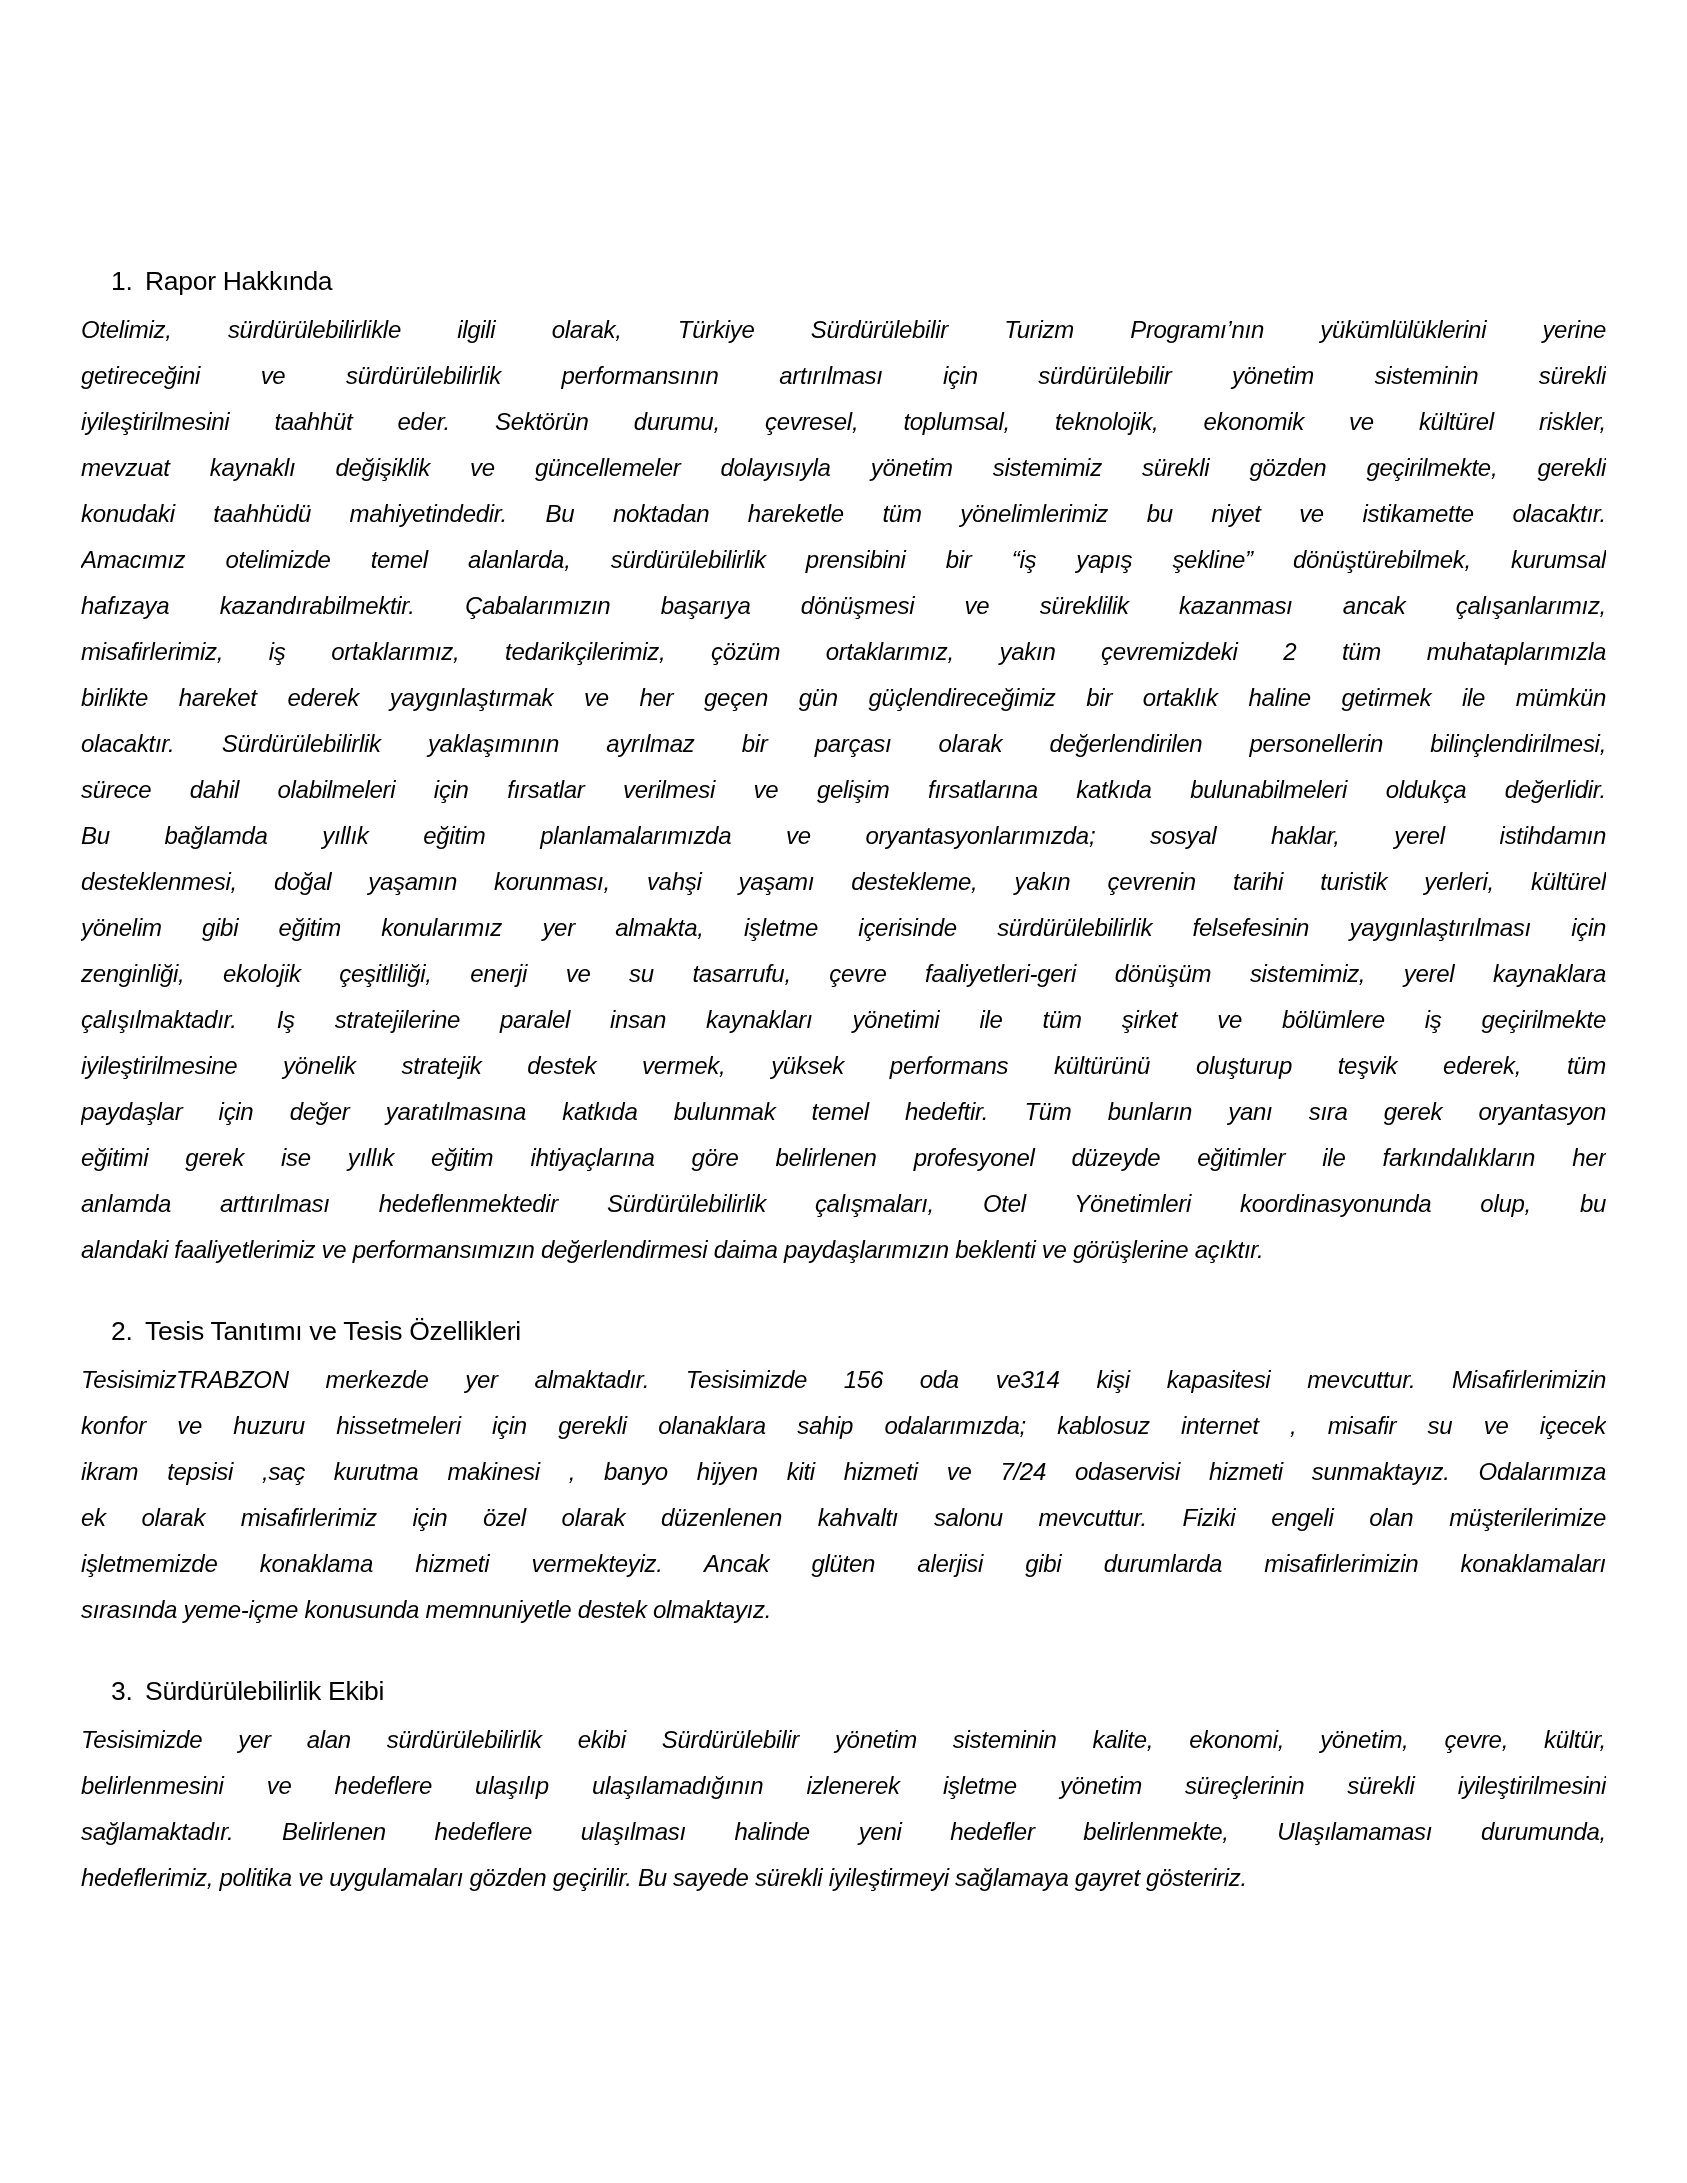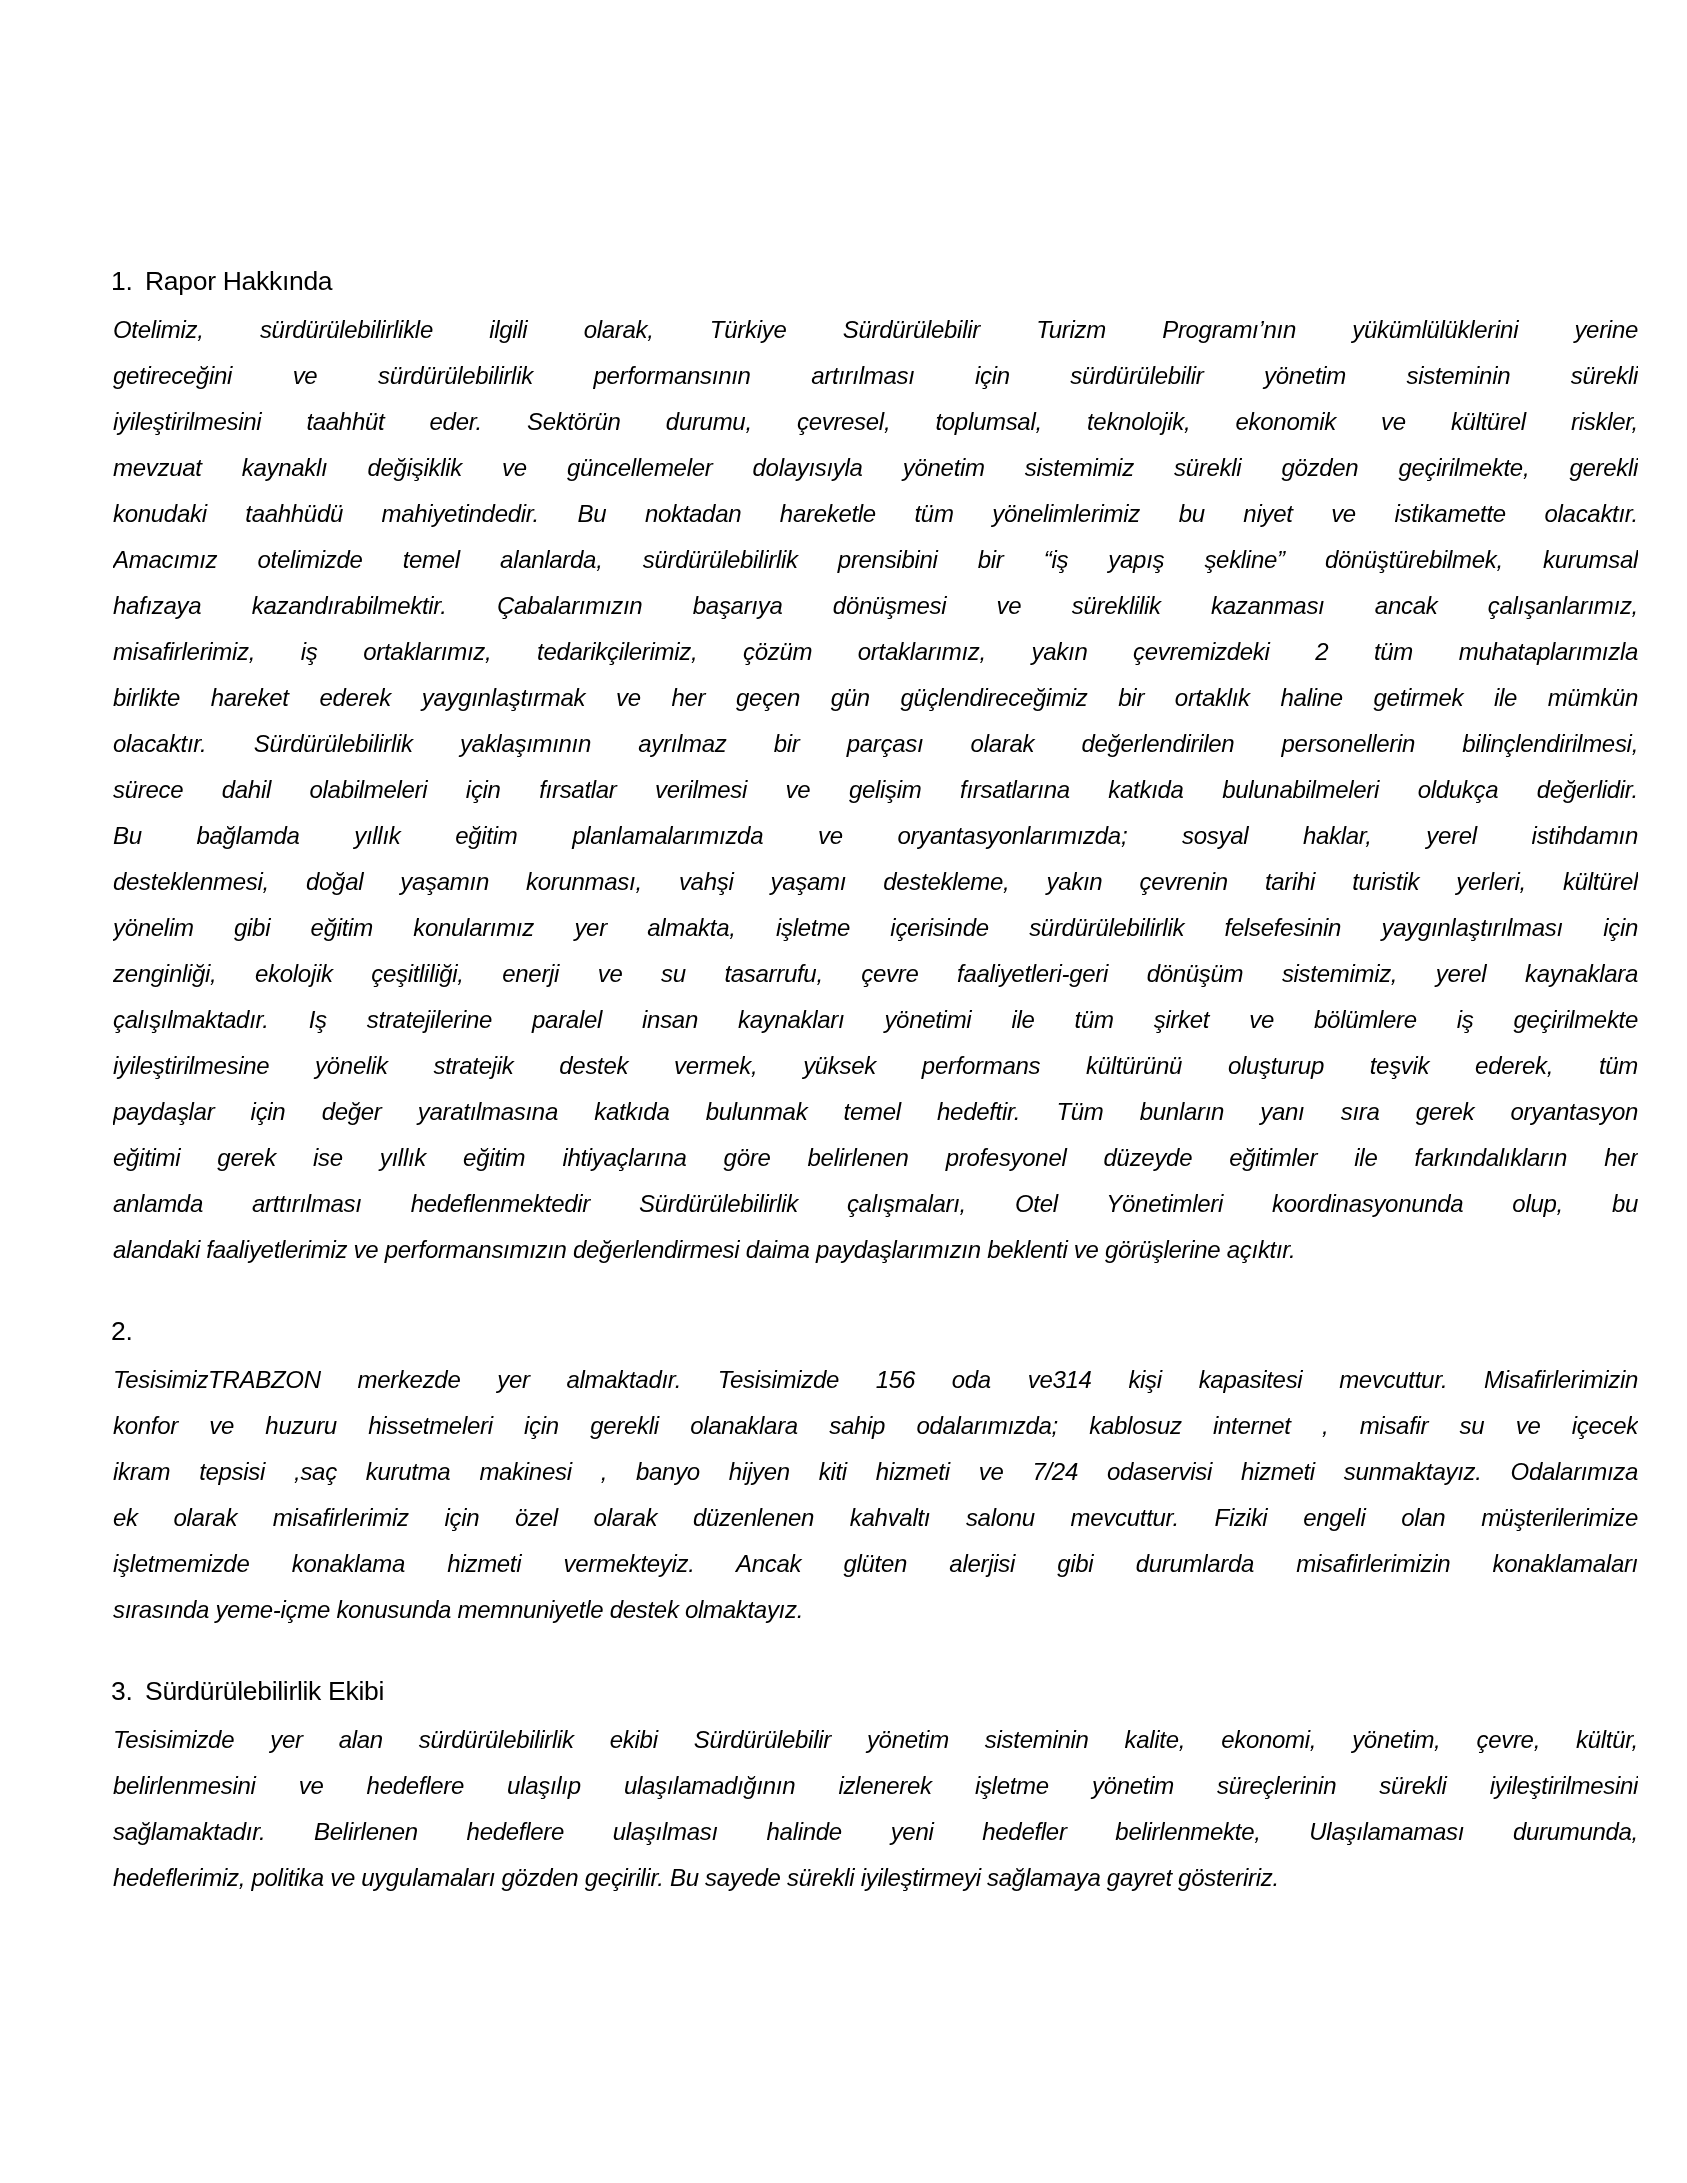--- a/index.html
+++ b/index.html
@@ -28,21 +28,20 @@
   }
   .section-number {
     flex: none;
     width: 34px;
   }
   .section + .section .section-heading {
     margin-top: 32px;
   }
   .paragraph {
     width: 100%;
-    margin-left: 32px;
   }
   .text-line {
     font-style: italic;
     font-size: 24px;
     line-height: 46px;
     height: 46px;
     letter-spacing: -0.3px;
     white-space: normal;
     text-align: justify;
     text-align-last: justify;
@@ -84,20 +83,21 @@
         <div class="text-line">paydaşlar için değer yaratılmasına katkıda bulunmak temel hedeftir. Tüm bunların yanı sıra gerek oryantasyon</div>
         <div class="text-line">eğitimi gerek ise yıllık eğitim ihtiyaçlarına göre belirlenen profesyonel düzeyde eğitimler ile farkındalıkların her</div>
         <div class="text-line">anlamda arttırılması hedeflenmektedir Sürdürülebilirlik çalışmaları, Otel Yönetimleri koordinasyonunda olup, bu</div>
         <div class="text-line last">alandaki faaliyetlerimiz ve performansımızın değerlendirmesi daima paydaşlarımızın beklenti ve görüşlerine açıktır.</div>
       </div>
   </div>
 
   <div class="section">
     <div class="section-heading">
       <span class="section-number">2.</span>
+      <span class="section-title">Tesis Tanıtımı ve Tesis Özellikleri</span>
     </div>
     <div class="paragraph">
         <div class="text-line">TesisimizTRABZON merkezde yer almaktadır. Tesisimizde 156 oda ve314 kişi kapasitesi mevcuttur. Misafirlerimizin</div>
         <div class="text-line">konfor ve huzuru hissetmeleri için gerekli olanaklara sahip odalarımızda; kablosuz internet , misafir su ve içecek</div>
         <div class="text-line">ikram tepsisi ,saç kurutma makinesi , banyo hijyen kiti hizmeti ve 7/24 odaservisi hizmeti sunmaktayız. Odalarımıza</div>
         <div class="text-line">ek olarak misafirlerimiz için özel olarak düzenlenen kahvaltı salonu mevcuttur. Fiziki engeli olan müşterilerimize</div>
         <div class="text-line">işletmemizde konaklama hizmeti vermekteyiz. Ancak glüten alerjisi gibi durumlarda misafirlerimizin konaklamaları</div>
         <div class="text-line last">sırasında yeme-içme konusunda memnuniyetle destek olmaktayız.</div>
       </div>
   </div>

